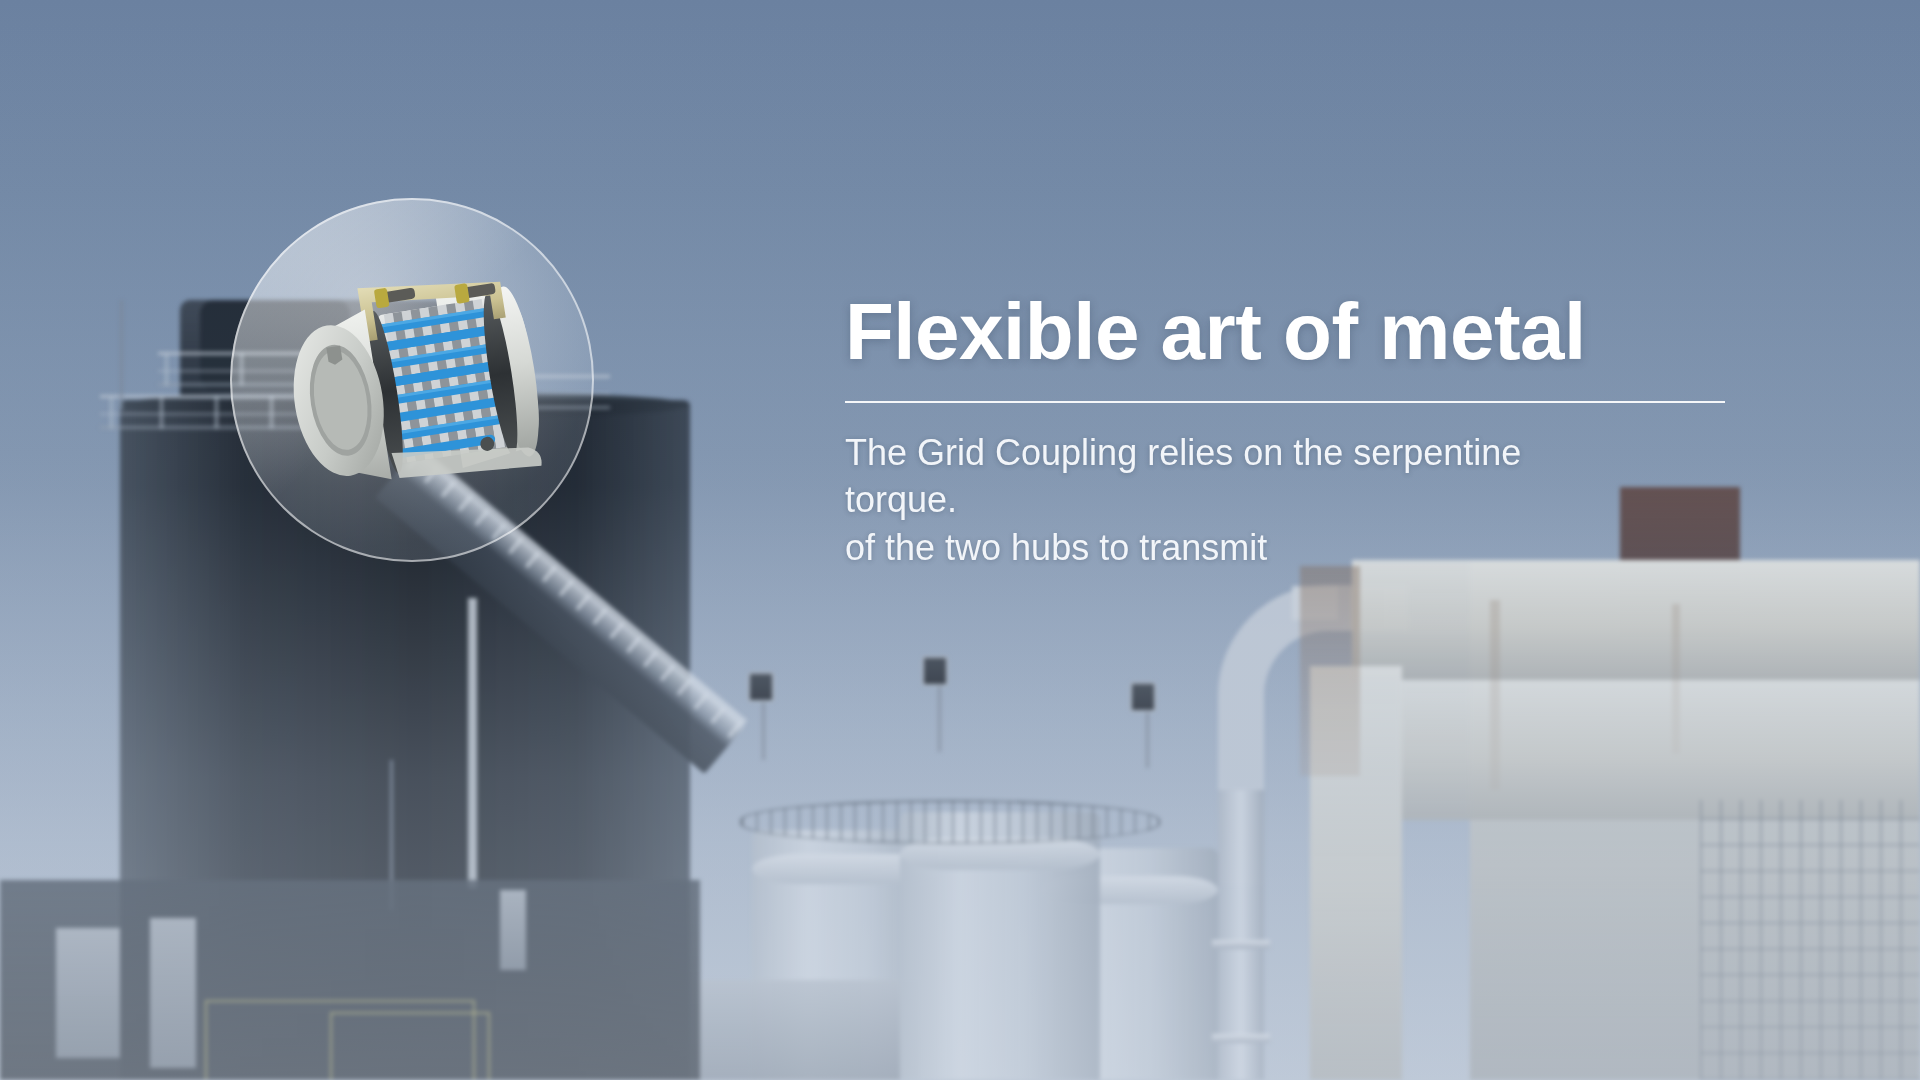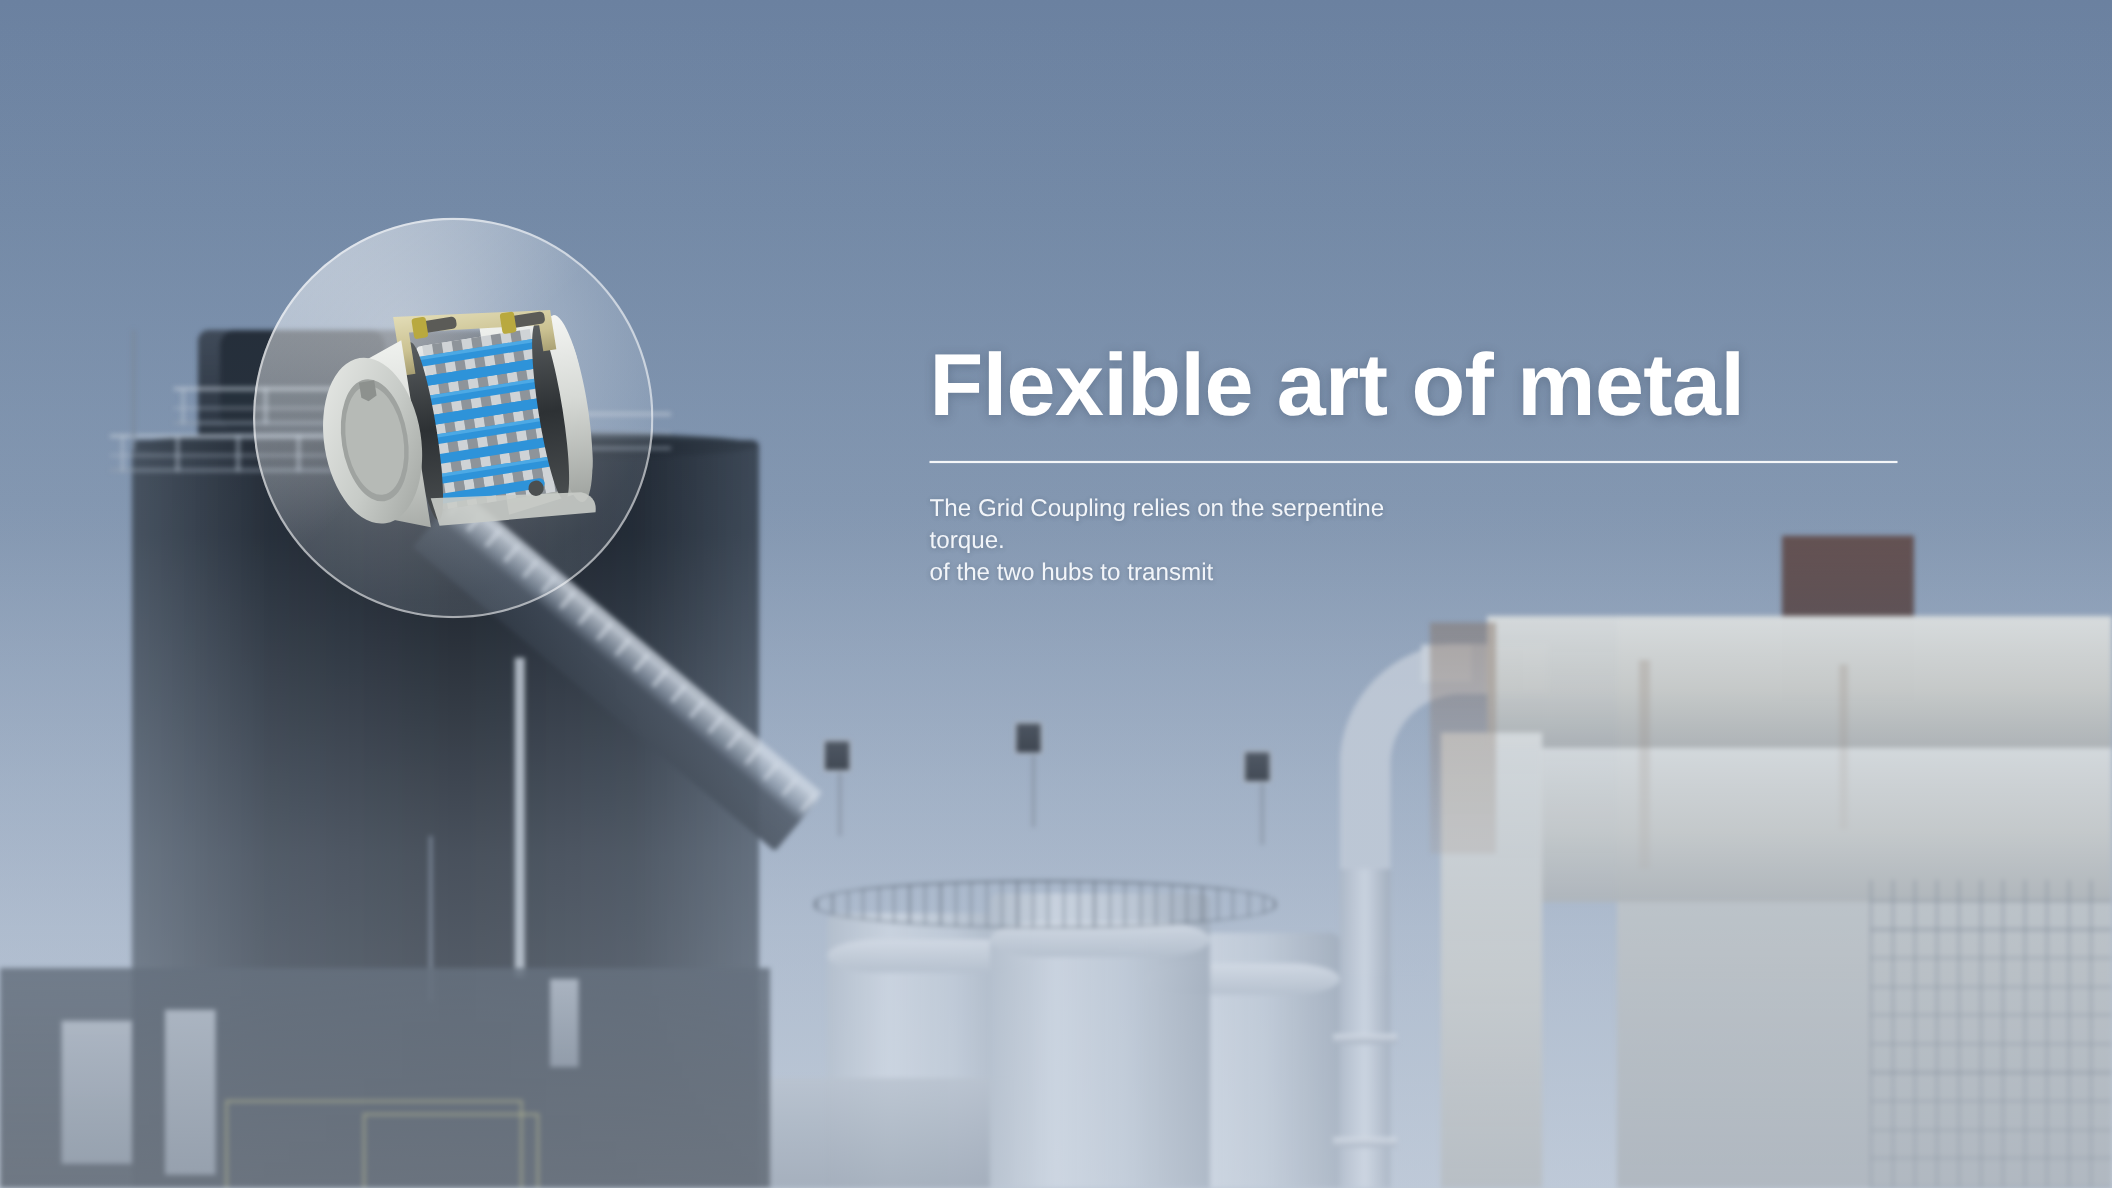--- a/index.html
+++ b/index.html
@@ -219,38 +219,38 @@
   }
   .eyebrow {
     color:#ffffff;
     font-size:25px;
     font-weight:bold;
     letter-spacing:1.2px;
     line-height:1;
     text-shadow:0 1px 3px rgba(40,55,75,.35);
   }
   .headline {
-    margin-top:22px;
+    margin-top:4px;
     color:#ffffff;
     font-size:80px;
     font-weight:bold;
     line-height:1.06;
     letter-spacing:-0.5px;
     white-space:nowrap;
     text-shadow:0 2px 10px rgba(40,55,75,.28);
   }
   .divider {
     margin-top:26px;
     width:880px; height:2px;
     background:rgba(255,255,255,.92);
   }
   .body-copy {
     margin-top:26px;
     color:#f2f5f9;
-    font-size:22px;
+    font-size:36px;
     line-height:1.32;
     font-weight:normal;
     text-shadow:0 1px 5px rgba(40,55,75,.30);
   }
   .body-copy div { white-space:nowrap; }
 </style>
 </head>
 <body>
 
 <div class="hero">

